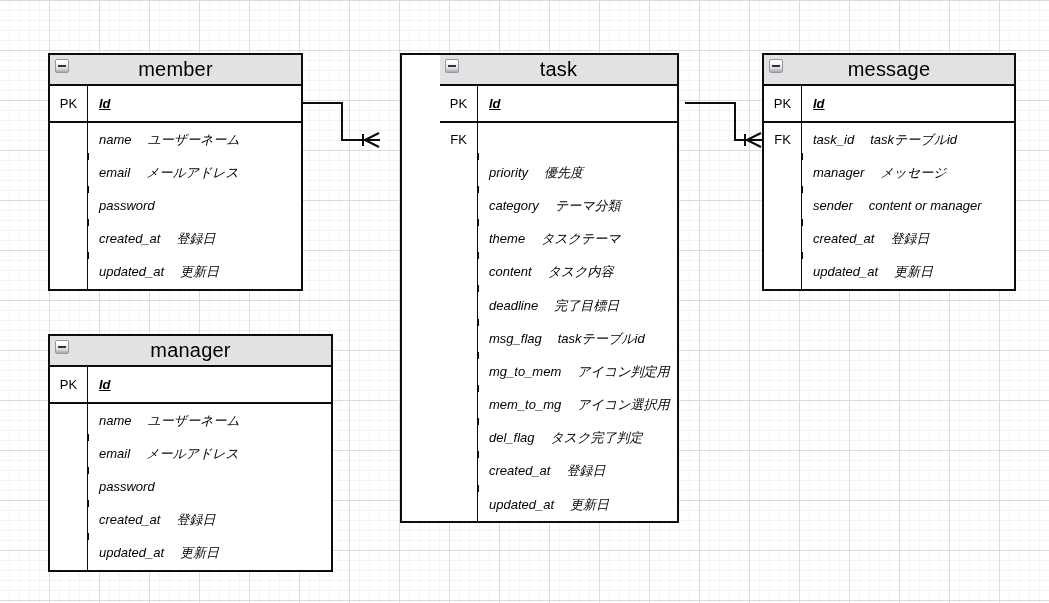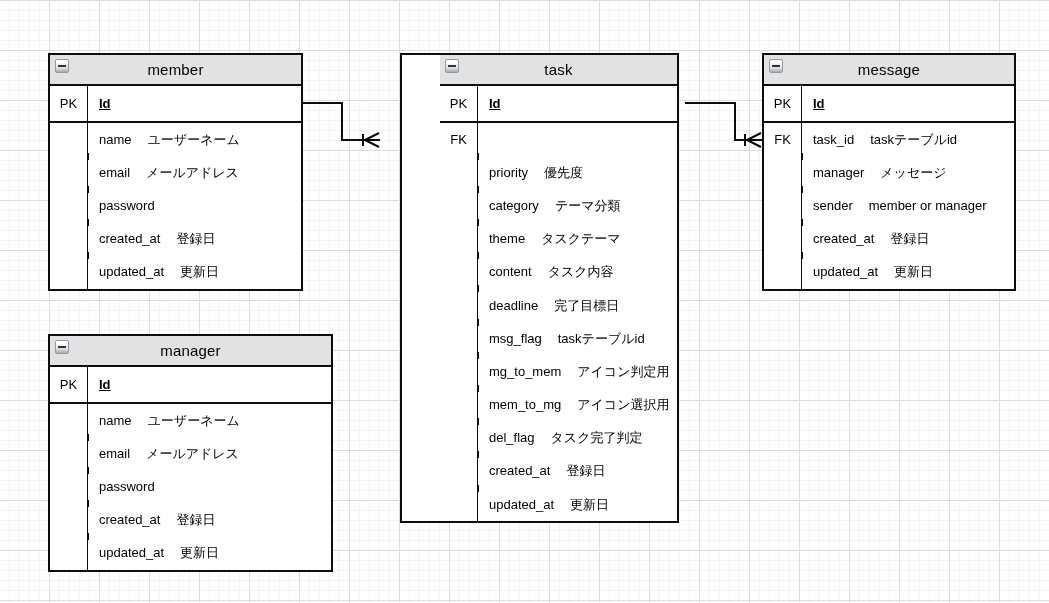--- a/index.html
+++ b/index.html
@@ -21,37 +21,37 @@
   }
   #wires{position:absolute;left:0;top:0;width:1049px;height:603px;pointer-events:none;}
   .entity{
     position:absolute;background:#fff;border:2px solid #0d0d0d;box-sizing:border-box;
   }
   .ehead{
     position:relative;height:29px;border-bottom:2px solid #0d0d0d;
     background:var(--header-fill,#e2e2e2);
   }
   .etitle{
-    text-align:center;line-height:29px;font-size:15px;letter-spacing:.2px;
+    text-align:center;line-height:29px;font-size:20px;letter-spacing:.2px;
   }
   .collapse{
     position:absolute;left:5px;top:4px;width:14px;height:14px;box-sizing:border-box;
     border:1px solid #8d99a9;border-radius:2px;
     background:linear-gradient(#ffffff 20%,#dcdcdc 70%,#a9a9a9);
     display:flex;align-items:center;justify-content:center;cursor:pointer;
   }
   .minus{width:8px;height:2px;background:#333;}
   .row{display:flex;align-items:center;font-size:13px;}
   .pkrow{height:35px;border-bottom:2px solid #0d0d0d;}
   .kc{
     position:relative;flex:0 0 38px;align-self:stretch;display:flex;
     align-items:center;justify-content:center;border-right:1.5px solid #0d0d0d;
     box-sizing:border-box;font-size:13px;
   }
-  .cc{flex:1;padding-left:11px;white-space:nowrap;overflow:hidden;}
+  .cc{flex:1;padding-left:11px;white-space:nowrap;overflow:hidden;font-style:italic;}
   .pkname{font-weight:bold;text-decoration:underline;}
   .brow{height:33.2px;}
   .brow:not(:first-child) .kc::before{
     content:'';position:absolute;top:-3.5px;right:-2px;width:2px;height:7px;background:#0d0d0d;
   }
   .fdesc{margin-left:16px;}
 </style>
 </head>
 <body>
 
@@ -176,21 +176,21 @@
         <div class="row brow">
           <div class="kc">FK</div>
           <div class="cc"><span class="fname">task_id</span><span class="fdesc">taskテーブルid</span></div>
         </div>
         <div class="row brow">
           <div class="kc"></div>
           <div class="cc"><span class="fname">manager</span><span class="fdesc">メッセージ</span></div>
         </div>
         <div class="row brow">
           <div class="kc"></div>
-          <div class="cc"><span class="fname">sender</span><span class="fdesc">member or manager</span></div>
+          <div class="cc"><span class="fname">sender</span><span class="fdesc">content or manager</span></div>
         </div>
         <div class="row brow">
           <div class="kc"></div>
           <div class="cc"><span class="fname">created_at</span><span class="fdesc">登録日</span></div>
         </div>
         <div class="row brow">
           <div class="kc"></div>
           <div class="cc"><span class="fname">updated_at</span><span class="fdesc">更新日</span></div>
         </div>
       </div>

